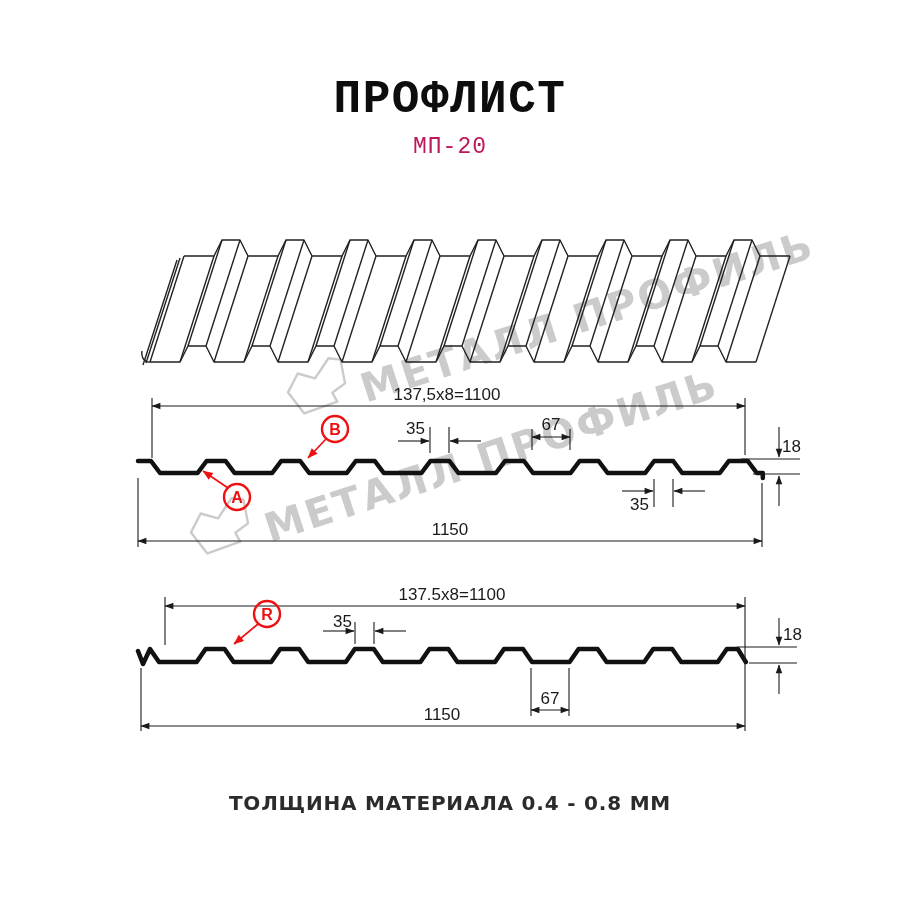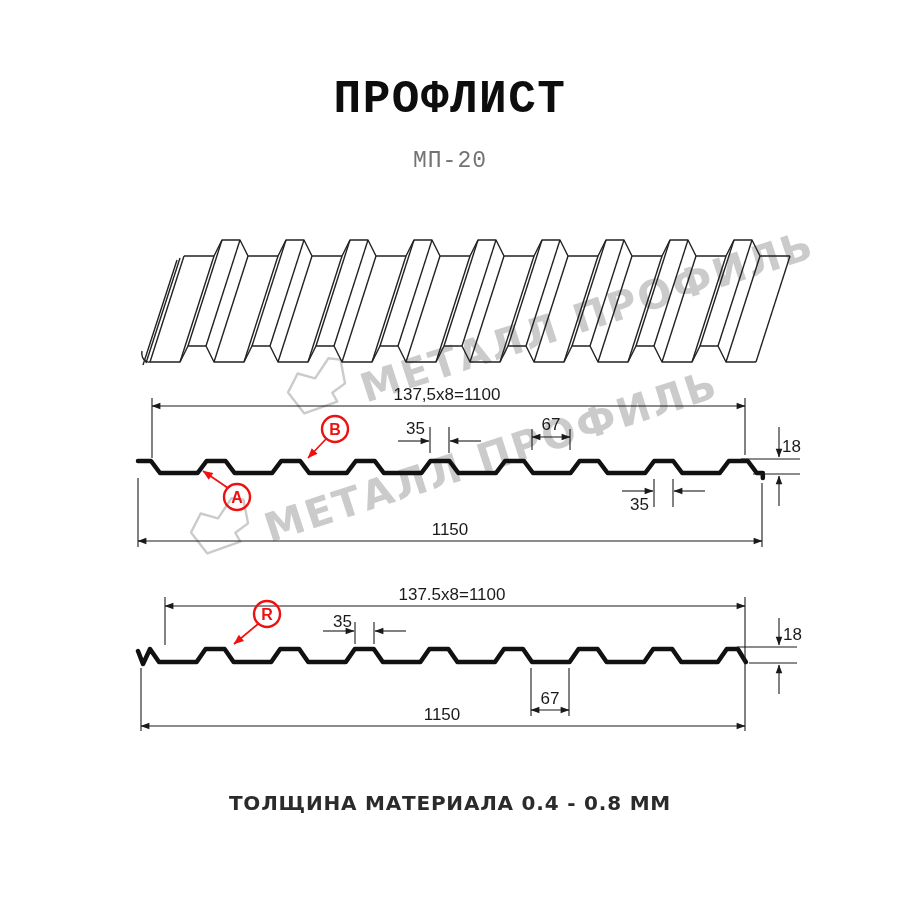--- a/index.html
+++ b/index.html
@@ -6,21 +6,21 @@
   body{
     width:900px;height:900px;position:relative;background:#ffffff;
     font-family:"DejaVu Sans","Liberation Sans",sans-serif;overflow:hidden;
   }
   .header{position:absolute;top:0;left:0;width:900px;text-align:center;font-family:Liberation Mono, monospace;}
   .title{
     margin-top:74px;font-size:46px;font-weight:700;letter-spacing:1.5px;
     color:#0d0d0d;
   }
   .subtitle{
-    margin-top:22px;font-size:23px;font-weight:500;letter-spacing:1px;color:#737373;
+    margin-top:8px;font-size:23px;font-weight:500;letter-spacing:1px;color:#be185d;
   }
   .footer{
     position:absolute;top:791px;left:0;width:900px;text-align:center;
     font-size:20px;font-weight:600;letter-spacing:0.8px;color:#2b2b2b;
   }
   svg{position:absolute;top:0;left:0;}
   .wm-text{
     font-size:40px;font-weight:700;letter-spacing:2.5px;fill:#cbcbcb;
     font-family:"DejaVu Sans","Liberation Sans",sans-serif;
   }

